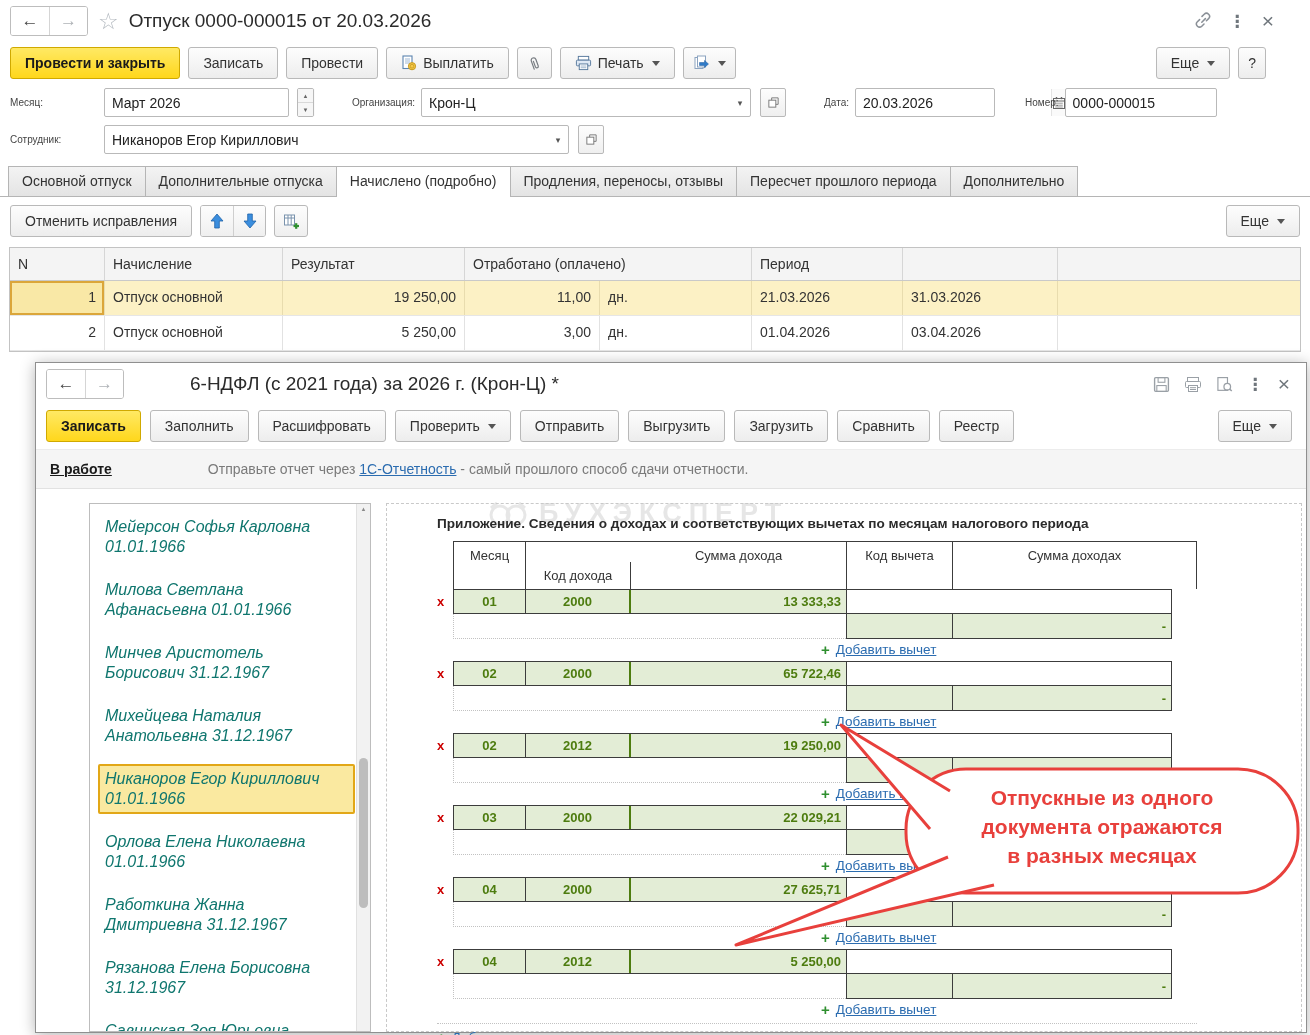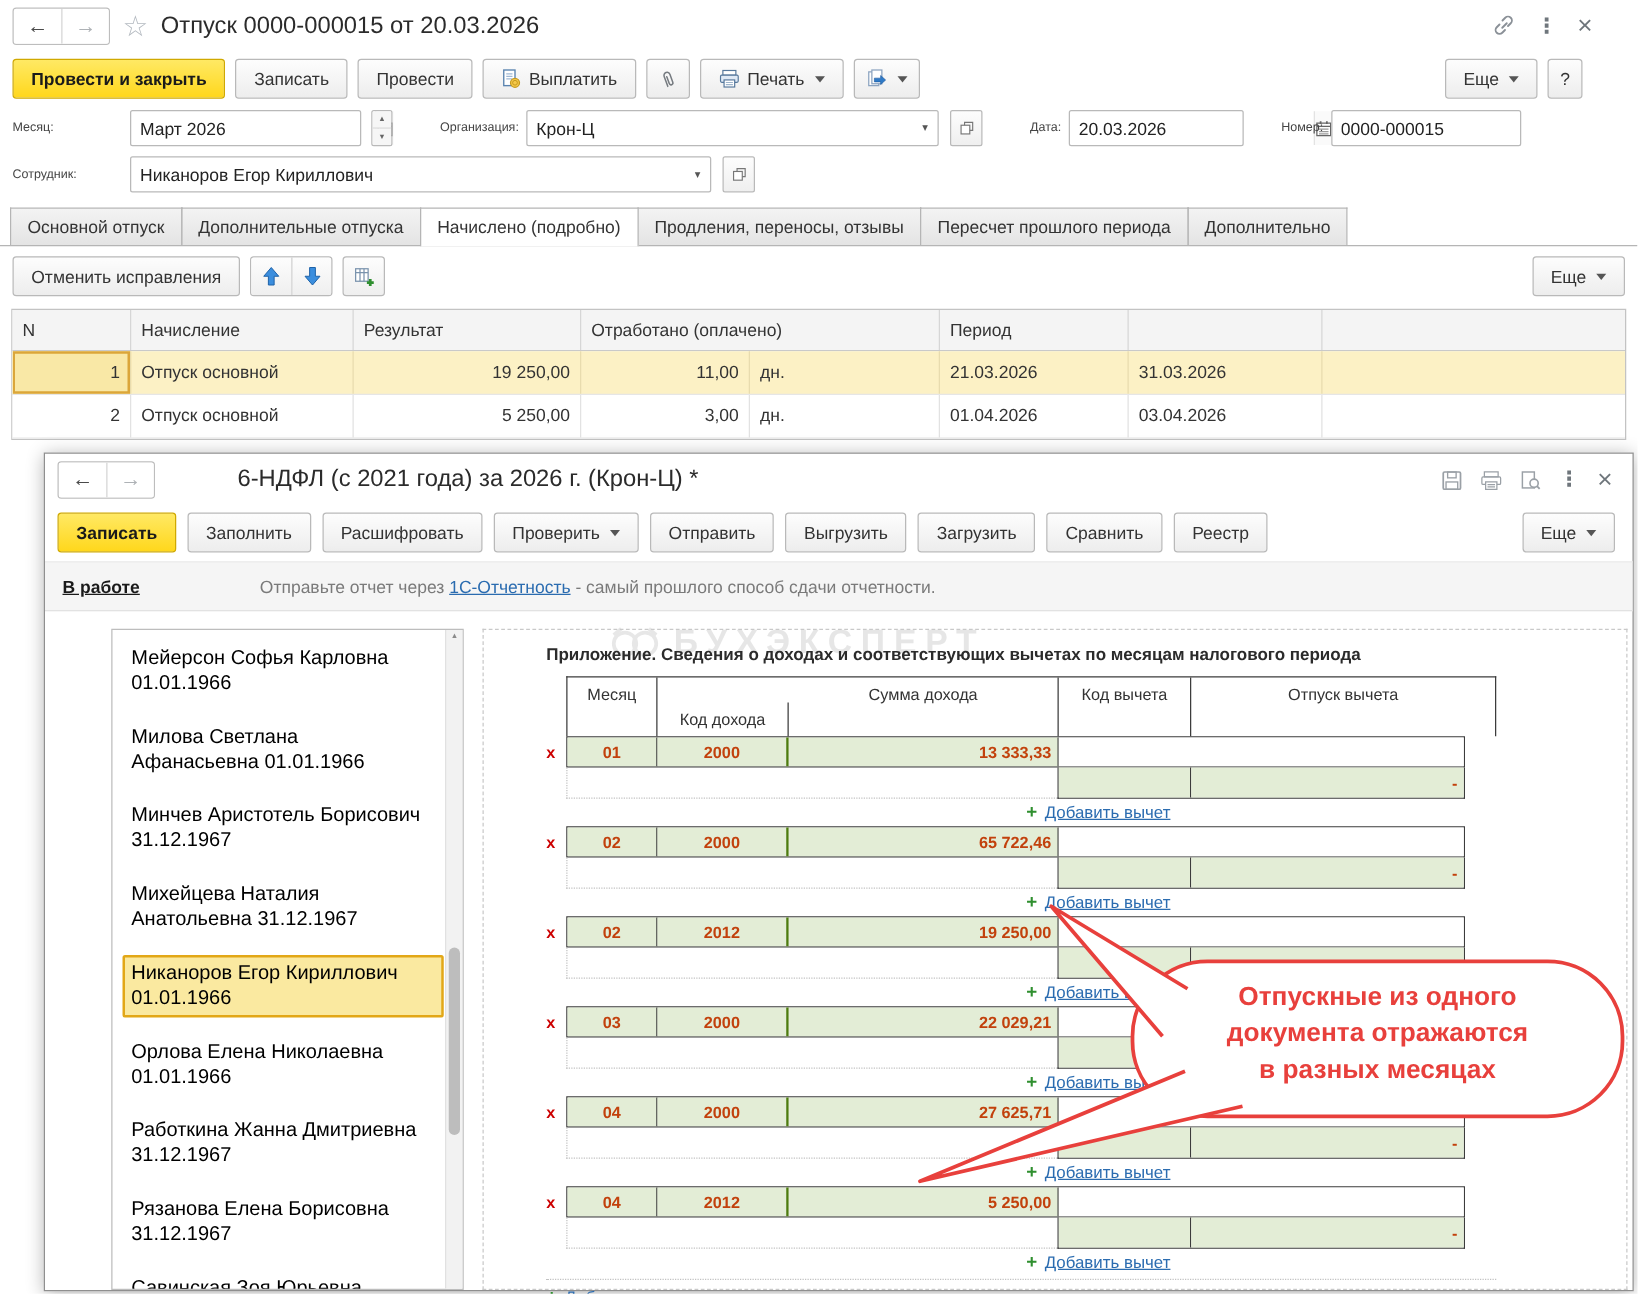--- a/index.html
+++ b/index.html
@@ -86,41 +86,41 @@
                border-bottom:1px solid #e2e2e2; padding:0 14px; font-size:14px; }
   .st-state { color:#1a1a1a; text-decoration:underline; font-weight:bold; cursor:pointer; }
   .st-msg { margin-left:96px; color:#7a7a7a; }
   .st-msg a { color:#2b6cb0; text-decoration:underline; cursor:pointer; }
   .w2-body { position:absolute; left:0; right:0; top:140px; bottom:0; }
 
   .emp-list { position:absolute; left:53px; top:0; width:282px; bottom:0; border:1px solid #bdbdbd; background:#fff; overflow:hidden; }
   .emp-items { position:absolute; left:0; top:4px; right:15px; bottom:0; padding:4px 0 0 8px; }
   .emp-item { margin:0 0 13px 0; padding:3px 5px; border:2px solid transparent; border-radius:2px; cursor:pointer; }
   .emp-item.sel { background:#fae9a0; border-color:#e2a717; }
-  .emp-text { display:block; width:232px; font-size:16px; line-height:20px; color:#000000; }
+  .emp-text { display:block; width:232px; font-size:16px; line-height:20px; color:#0f766e;font-style:italic; }
   .emp-scroll { position:absolute; right:0; top:0; bottom:0; width:14px; background:#f2f2f2; border-left:1px solid #e1e1e1; }
   .emp-scroll .sc-up { position:absolute; top:2px; left:0; right:0; text-align:center; font-size:6px; color:#8a8a8a; }
   .emp-thumb { position:absolute; left:2px; right:2px; top:254px; height:150px; background:#bdbdbd; border-radius:6px; cursor:grab; }
 
   .rpt-panel { position:absolute; left:350px; top:0; width:916px; bottom:0; border:1px dashed #c9c9c9; background:#fff; padding:12px 0 0 50px; }
   .rpt-watermark { position:absolute; left:100px; top:-6px; display:flex; align-items:center; gap:10px; opacity:.45; pointer-events:none; }
   .rpt-watermark .wm-text { font-size:27px; font-weight:bold; color:#c9c9c9; letter-spacing:7px; }
   .rpt-title { position:relative; font-size:13.6px; font-weight:bold; color:#2b2b2b; margin-bottom:10px; z-index:1; }
   .rpt-table { position:relative; width:760px; font-size:13px; }
   .rt-gut { width:16px; display:inline-flex; align-items:center; justify-content:flex-start; }
   .rt-x { color:#cc0000; font-weight:bold; font-size:13px; cursor:pointer; }
   .rt-head { display:flex; margin-left:16px; border:1px solid #3c3c3c; border-bottom:none; background:#fff; }
   .rt-head .hc { padding:6px 4px; text-align:center; color:#333; border-right:1px solid #3c3c3c; }
   .rt-head .hc:last-child { border-right:none; }
   .hc-month{width:72px;} .hc-code{width:105px;margin-top:20px;} .hc-amt{width:216px;} .hc-dcode{width:106px;} .hc-dsum{flex:1;}
   .rb { height:72px; position:relative; }
   .rb:first-child { height:84px; }
   .rb-main { display:flex; height:25px; }
   .rb-main .cells { display:flex; border:1px solid #3c3c3c; }
-  .cell { display:flex; align-items:center; font-weight:bold; color:#c2410c; }
+  .cell { display:flex; align-items:center; font-weight:bold; color:#4d7c0f; }
   .c-month { width:72px; justify-content:center; background:#e3edd6; border-right:1px solid #3c3c3c; cursor:text; }
   .c-code { width:105px; justify-content:center; background:#e3edd6; border-right:2px solid #4d7c0f; cursor:text; }
   .c-amt { width:216px; justify-content:flex-end; padding-right:5px; background:#e3edd6; border-right:1px solid #3c3c3c; cursor:text; }
   .c-dedmain { width:324px; background:#fff; cursor:text; }
   .rb-ded { display:flex; height:25px; margin-left:16px; }
   .rb-ded .sp { width:393px; border-left:1px dotted #c2c2c2; border-bottom:1px dotted #c2c2c2; }
   .rb-ded .dcells { display:flex; border:1px solid #3c3c3c; border-top:none; }
   .c-dcode { width:106px; background:#e3edd6; border-right:1px solid #3c3c3c; cursor:text; }
   .c-dsum { width:218px; background:#e3edd6; justify-content:flex-end; padding-right:5px; cursor:text; }
   .rb-add { display:flex; align-items:center; height:21px; margin-left:16px; }
@@ -493,21 +493,21 @@
           <span class="wm-text">БУХЭКСПЕРТ</span>
         </div>
         <div class="rpt-title">Приложение. Сведения о доходах и соответствующих вычетах по месяцам налогового периода</div>
 
         <div class="rpt-table">
           <div class="rt-head">
             <span class="hc hc-month">Месяц</span>
             <span class="hc hc-code">Код дохода</span>
             <span class="hc hc-amt">Сумма дохода</span>
             <span class="hc hc-dcode">Код вычета</span>
-            <span class="hc hc-dsum">Отпуск вычета</span>
+            <span class="hc hc-dsum">Сумма доходах</span>
           </div>
 
             <div class="rb">
               <div class="rb-main">
                 <span class="rt-gut">
                   <span class="rt-x">x</span>
                 </span>
                 <span class="cells">
                   <span class="cell c-month">01</span>
                   <span class="cell c-code">2000</span>

